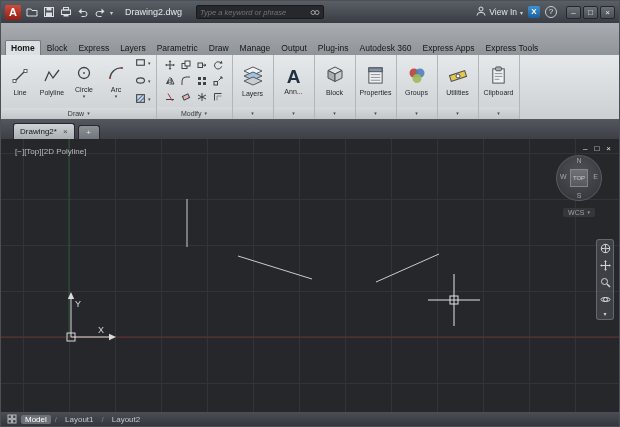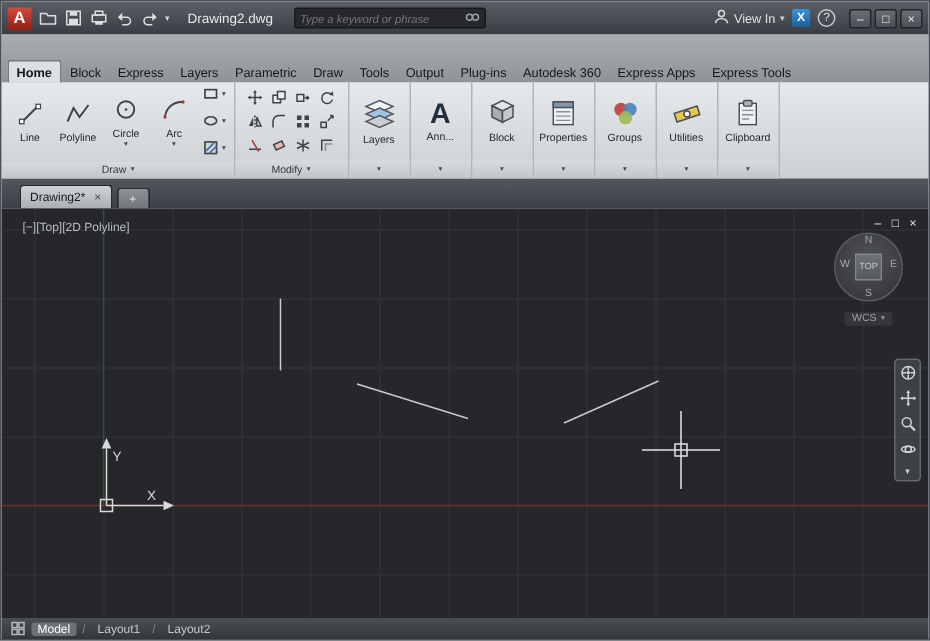--- a/index.html
+++ b/index.html
@@ -195,21 +195,21 @@
     </div>
   </div>
 
   <div class="ribtabs">
     <span class="ribtab active">Home</span>
     <span class="ribtab">Block</span>
     <span class="ribtab">Express</span>
     <span class="ribtab">Layers</span>
     <span class="ribtab">Parametric</span>
     <span class="ribtab">Draw</span>
-    <span class="ribtab">Tools</span>
+    <span class="ribtab">Manage</span>
     <span class="ribtab">Output</span>
     <span class="ribtab">Plug-ins</span>
     <span class="ribtab">Autodesk 360</span>
     <span class="ribtab">Express Apps</span>
     <span class="ribtab">Express Tools</span>
   </div>
 
   <div class="ribbon">
 
     <div class="panel">

